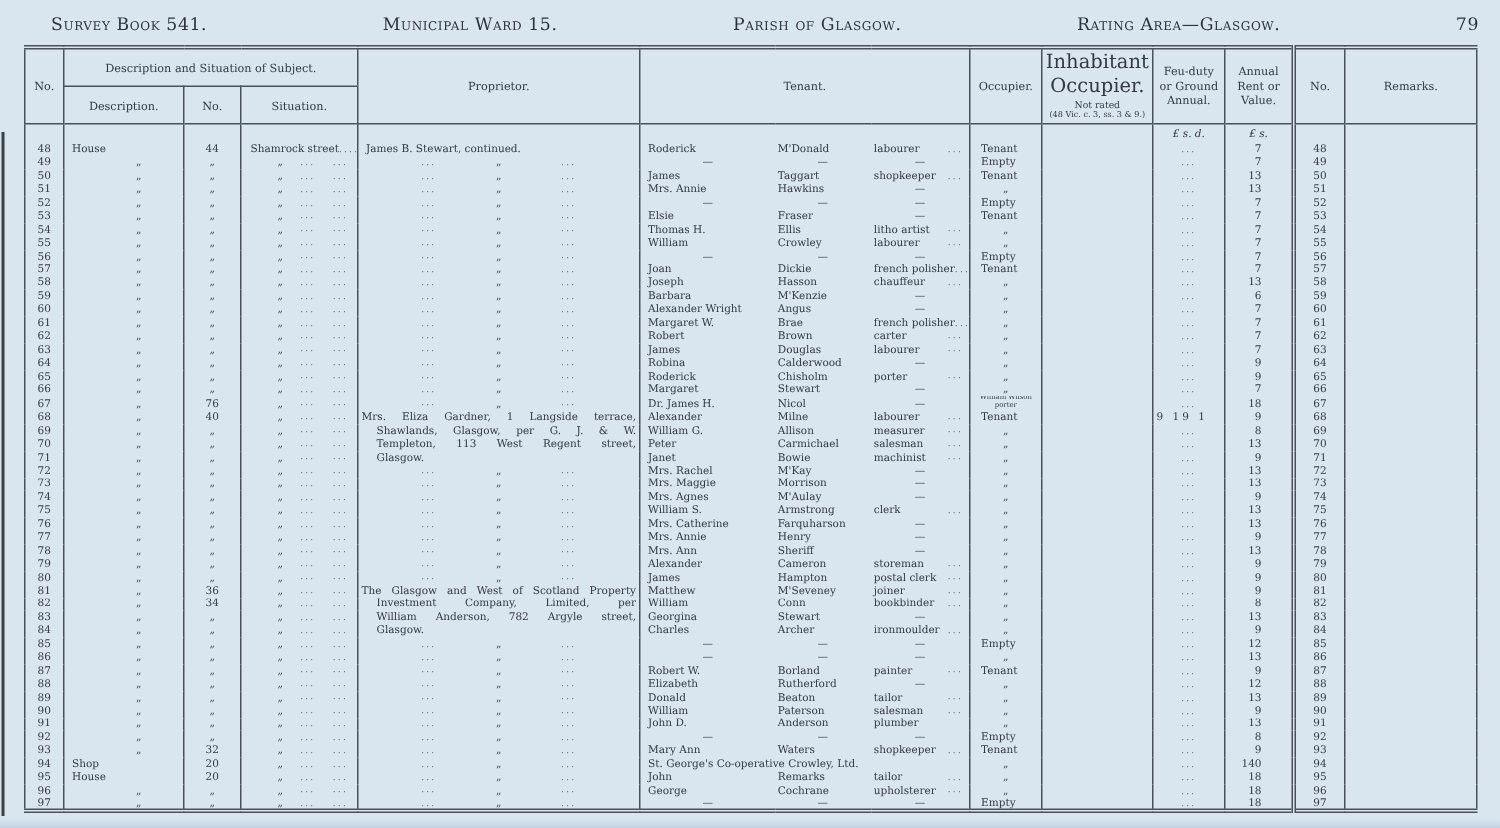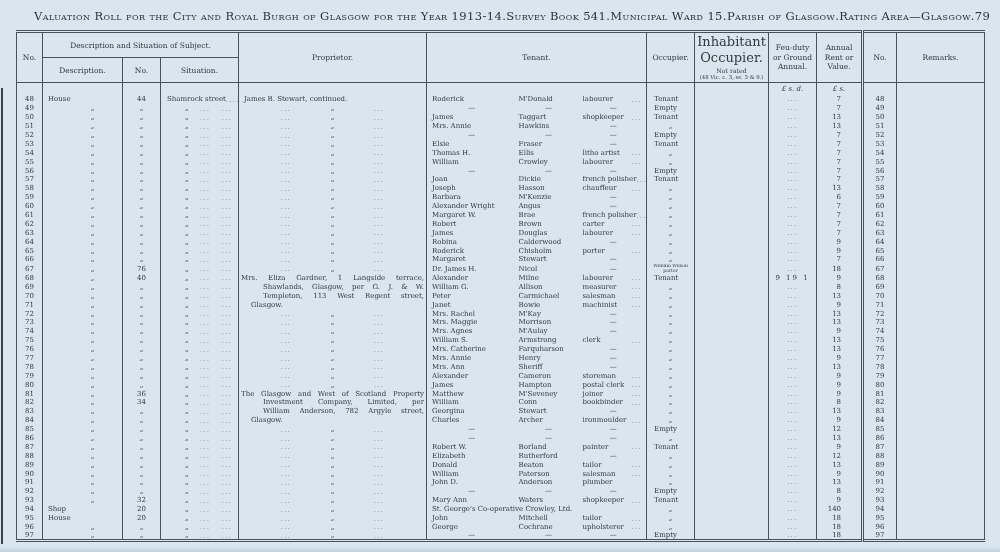--- a/index.html
+++ b/index.html
@@ -53,35 +53,34 @@
 
   .c{text-align:center;}
   .lp{text-align:left;padding-left:5px;}
   .du{text-align:left;padding-left:22px;}
   .dash{text-align:center;color:#3c434d;}
   .ditto{text-align:center;}
   .dots{color:#59616c;letter-spacing:1.5px;font-size:6px;}
   .flexcell{display:flex;justify-content:space-between;align-items:center;height:100%;}
   .flexeven{display:flex;justify-content:space-evenly;align-items:center;height:100%;}
   .pj0{text-align:justify;text-align-last:justify;}
-  .pj1{text-align:justify;text-align-last:justify;padding-left:24px;}
+  .pj1{text-align:justify;text-align-last:justify;padding-left:12px;}
   .pg{padding-left:12px;}
   .oc-small{font-size:4.6px;line-height:1.05;text-align:center;}
   .units-money{font-size:7px;text-align:center;font-style:italic;}
   .rl{display:inline-block;width:22px;text-align:right;}
   .rs{display:inline-block;width:15px;text-align:right;margin-right:3px;margin-left:44px;}
-  .feu-val{letter-spacing:2px;text-align:center;}
+  .feu-val{letter-spacing:2px;}
 </style>
 </head>
 <body>
 
 <div class="scan-edge"></div>
 
 <div class="titlebar">
-  <span>Valuation Roll for the City and Royal Burgh of Glasgow for the Year 1913-14.</span>
   <span>Survey Book 541.</span>
   <span>Municipal Ward 15.</span>
   <span>Parish of Glasgow.</span>
   <span>Rating Area—Glasgow.</span>
   <span>79</span>
 </div>
 
 <table>
   <colgroup>
     <col style="width:26px">
@@ -1533,21 +1532,21 @@
           </span>
         </td>
         <td class="bl">
           <span class="flexeven">
             <span class="dots">...</span>
             <span class="ditto">„</span>
             <span class="dots">...</span>
           </span>
         </td>
         <td class="bl lp">John</td>
-        <td>Mitchell</td>
+        <td>Remarks</td>
         <td>
           <span class="flexcell">
             <span>tailor</span>
             <span class="dots" style="padding-right: 2px;">...</span>
           </span>
         </td>
         <td class="bl ditto">„</td>
         <td class="bl"></td>
         <td class="bl c"><span class="dots">...</span></td>
         <td class="bl"><span class="rl">18</span><span class="rs">0</span></td>

